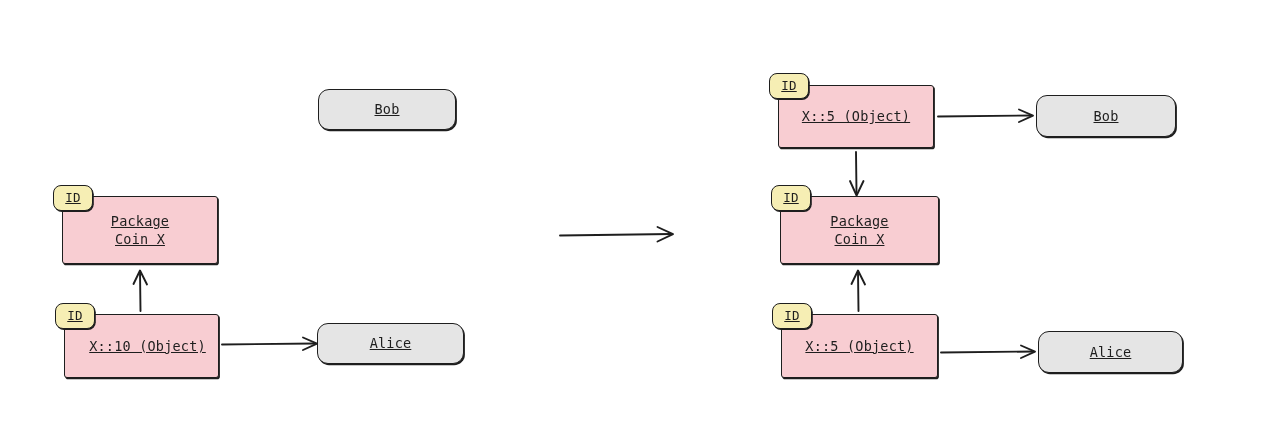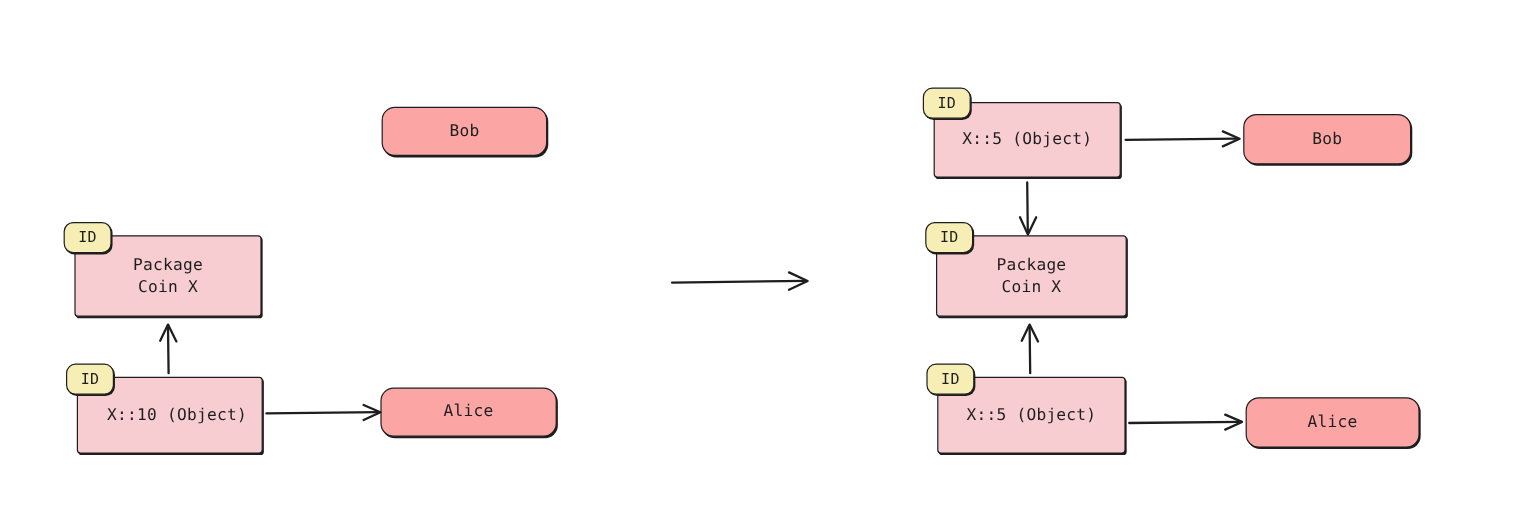--- a/index.html
+++ b/index.html
@@ -6,25 +6,25 @@
   body{
     width:1264px;height:440px;background:#ffffff;
     font-family:"DejaVu Sans Mono","Liberation Mono",monospace;
     overflow:hidden;position:relative;
   }
   #canvas{position:absolute;left:0;top:0;width:1264px;height:440px;}
 
   .node{position:absolute;box-sizing:border-box;display:flex;align-items:center;
         justify-content:center;text-align:center;color:#1e1e1e;
         font-family:"DejaVu Sans Mono","Liberation Mono",monospace;
-        white-space:pre-line;line-height:1.35;letter-spacing:.2px;}
+        white-space:pre-line;line-height:1.35;letter-spacing:.2px;text-decoration:underline;}
 
   .pink{background:#f8cdd2;border:1.9px solid #1e1e1e;border-radius:3px;
         font-size:13.5px;box-shadow:1.1px 1.4px 0 -0.2px #1e1e1e;}
-  .green{background:#fca5a5;border:1.9px solid #1e1e1e;border-radius:11px;
+  .green{background:#e5e5e5;border:1.9px solid #1e1e1e;border-radius:11px;
          font-size:13.5px;box-shadow:1.1px 1.4px 0 -0.2px #1e1e1e;}
   .idtag{background:#f6eeb4;border:1.9px solid #1e1e1e;border-radius:8px;
          font-size:12.5px;z-index:6;box-shadow:1px 1.2px 0 -0.2px #1e1e1e;}
 
   svg.arrows{position:absolute;left:0;top:0;width:1264px;height:440px;
              pointer-events:none;z-index:3;overflow:visible;}
   svg.arrows path{fill:none;stroke:#1e1e1e;stroke-width:1.9;
                   stroke-linecap:round;stroke-linejoin:round;}
 </style>
 </head>

